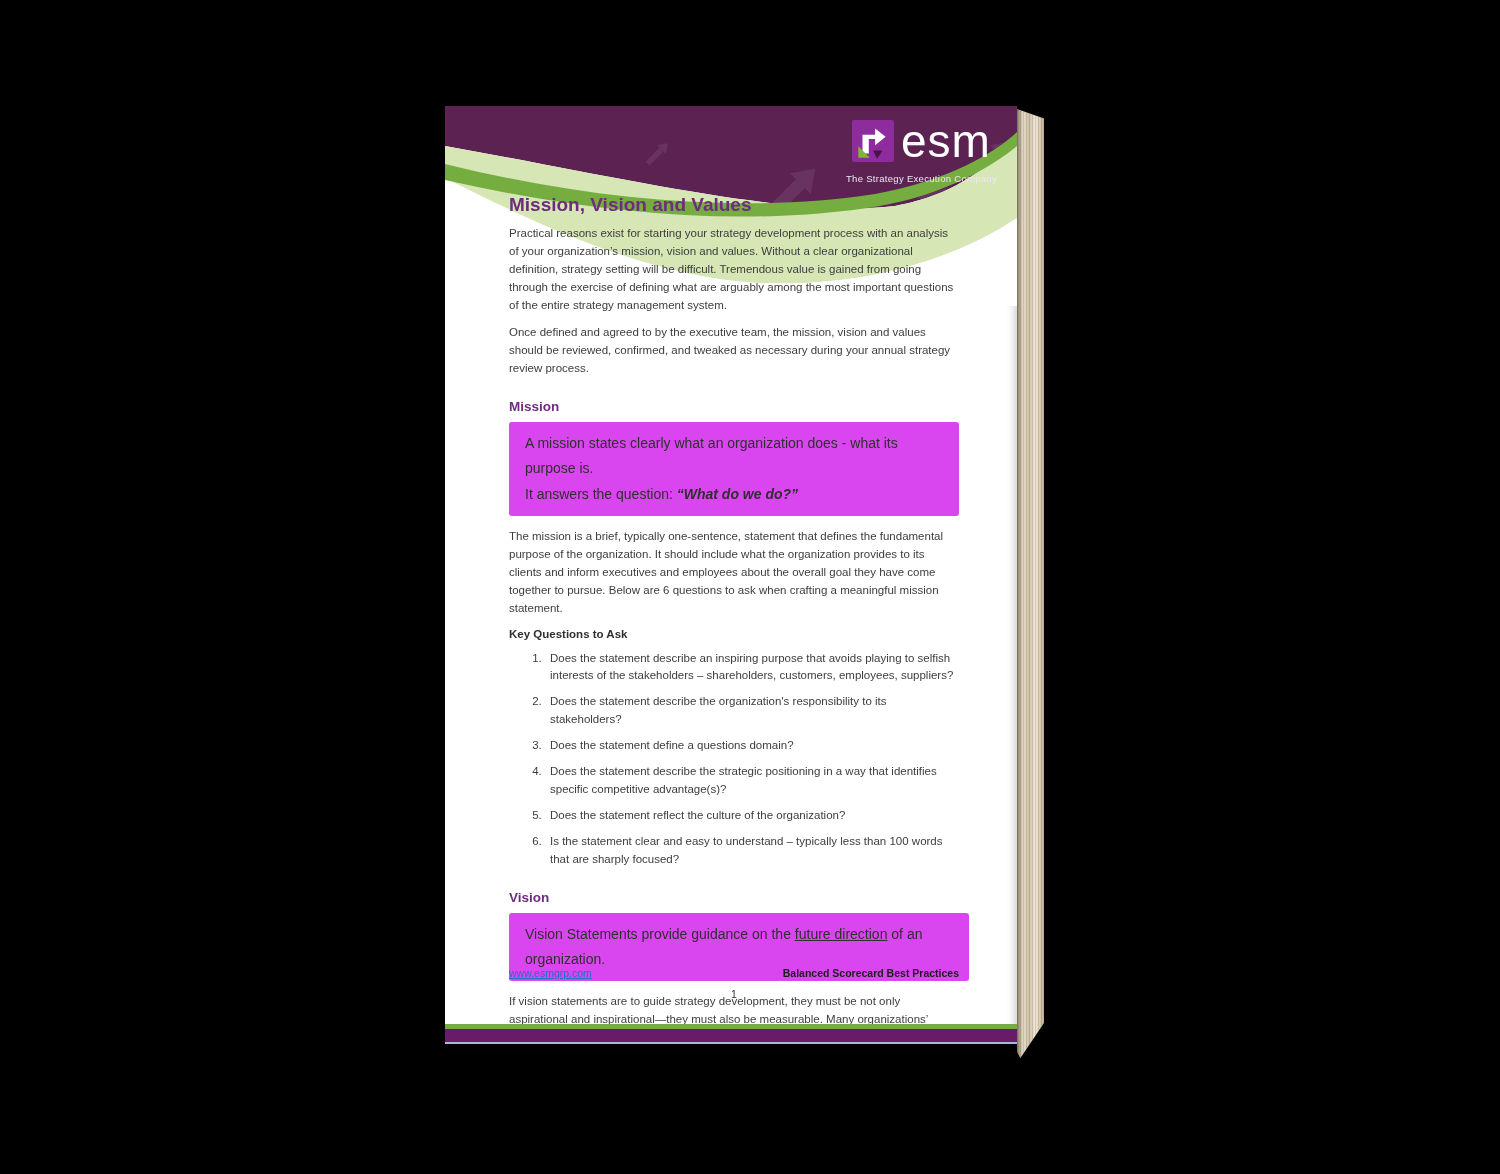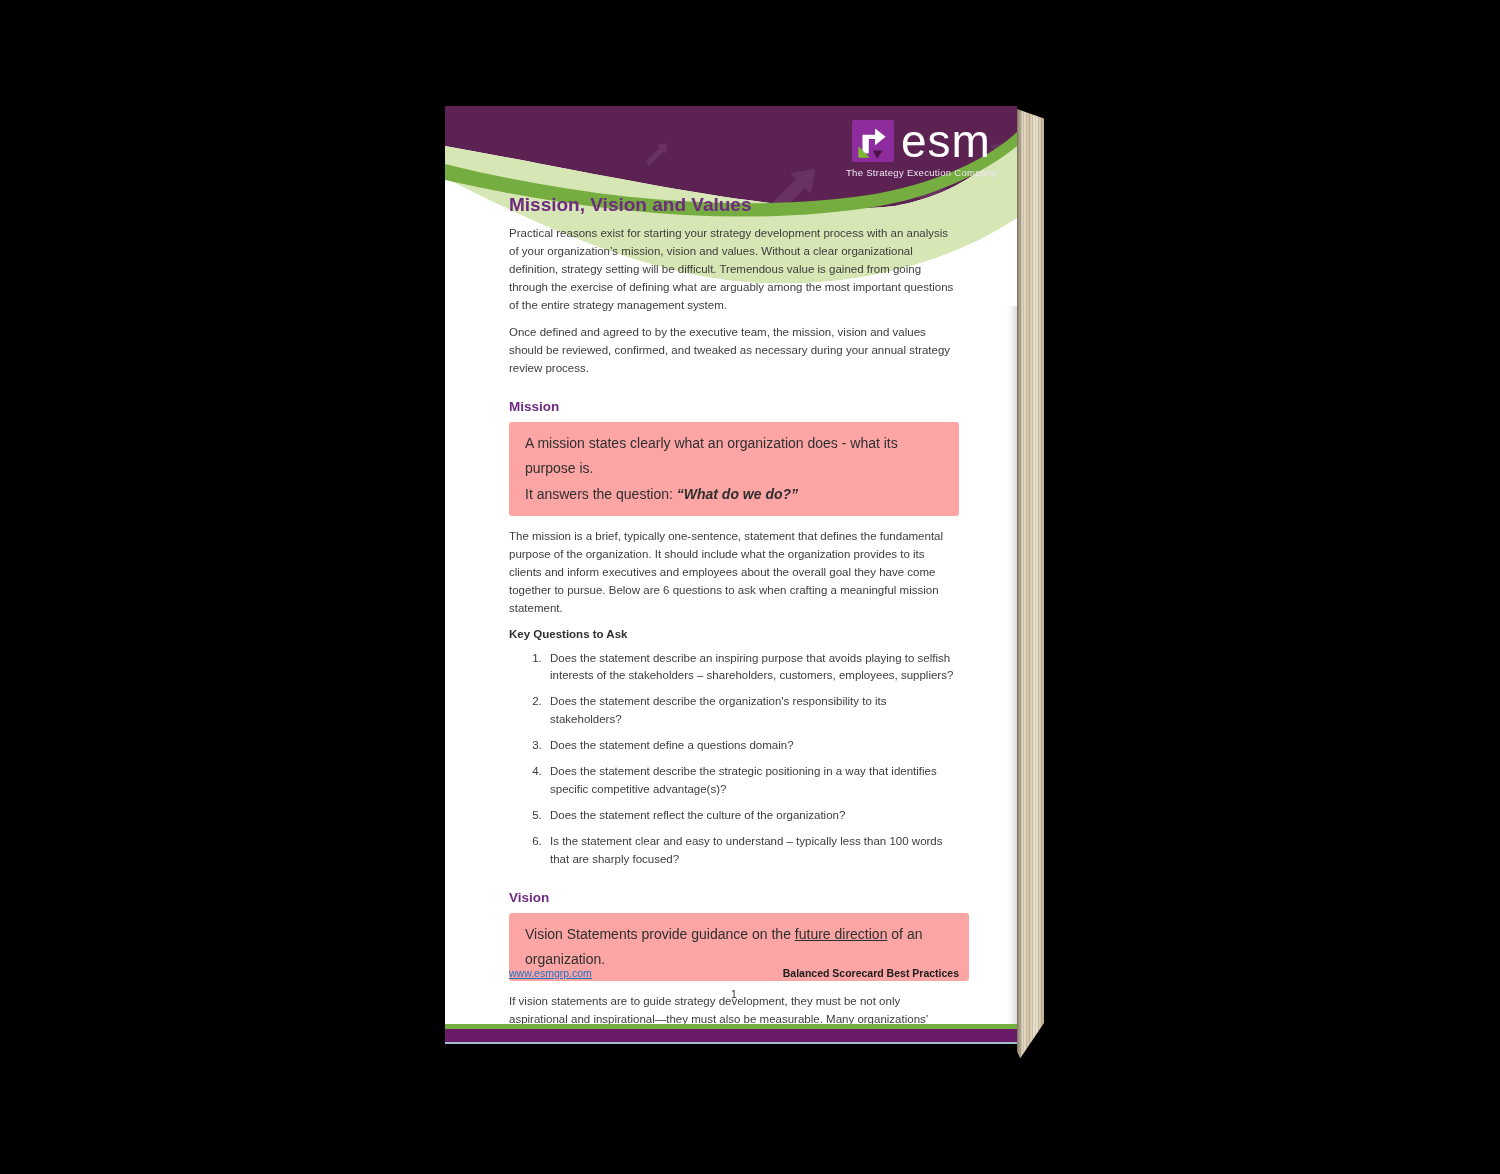--- a/index.html
+++ b/index.html
@@ -24,29 +24,29 @@
     position:absolute;left:0;top:0;width:572px;height:938px;background:#fff;overflow:hidden;
     box-shadow:inset -7px 0 9px -5px rgba(0,0,0,.22);
   }
 
   
   .banner{position:absolute;left:0;top:0;width:572px;height:200px;z-index:2;}
   .banner svg.waves{display:block;width:572px;height:200px;}
   .logo{position:absolute;top:12px;right:20px;display:flex;flex-direction:column;align-items:center;}
   .logo-row{display:flex;align-items:center;gap:7px;}
   .logo-word{color:#fff;font-size:46px;line-height:1;font-weight:400;letter-spacing:1px;}
-  .logo-tagline{color:#efe7f2;font-size:9.5px;letter-spacing:.3px;margin-top:3px;white-space:nowrap;}
+  .logo-tagline{color:#efe7f2;font-size:9.5px;letter-spacing:.3px;margin-top:9px;white-space:nowrap;}
 
   
   .content{position:absolute;left:0;top:0;right:0;z-index:3;padding:88px 58px 0 64px;color:#3d3d3d;}
   .content h1{margin:0 0 8px 0;font-size:19px;line-height:1.2;color:#6f2b80;font-weight:bold;}
   .content p{margin:0 0 10px 0;font-size:11.5px;line-height:1.56;}
   .content h2{margin:21px 0 8px 0;font-size:13.5px;color:#6f2b80;font-weight:bold;}
   .callout{
-    background:#fca5a5;border-radius:3px;padding:9px 16px;margin:0 0 12px 0;
+    background:#d946ef;border-radius:3px;padding:9px 16px;margin:0 0 12px 0;
     font-size:14px;line-height:1.8;color:#2f2f2f;
   }
   .callout.wide{margin-right:-10px;}
   .callout .q{font-weight:bold;font-style:italic;}
   .callout .u{text-decoration:underline;}
   .kq{font-weight:bold;font-size:11.5px;margin:0 0 10px 0;color:#2f2f2f;}
   ol.questions{margin:0 0 12px 22px;padding:0 0 0 14px;font-size:11.5px;line-height:1.56;}
   ol.questions li{margin:0 0 8px 0;padding-left:5px;}
 
   

